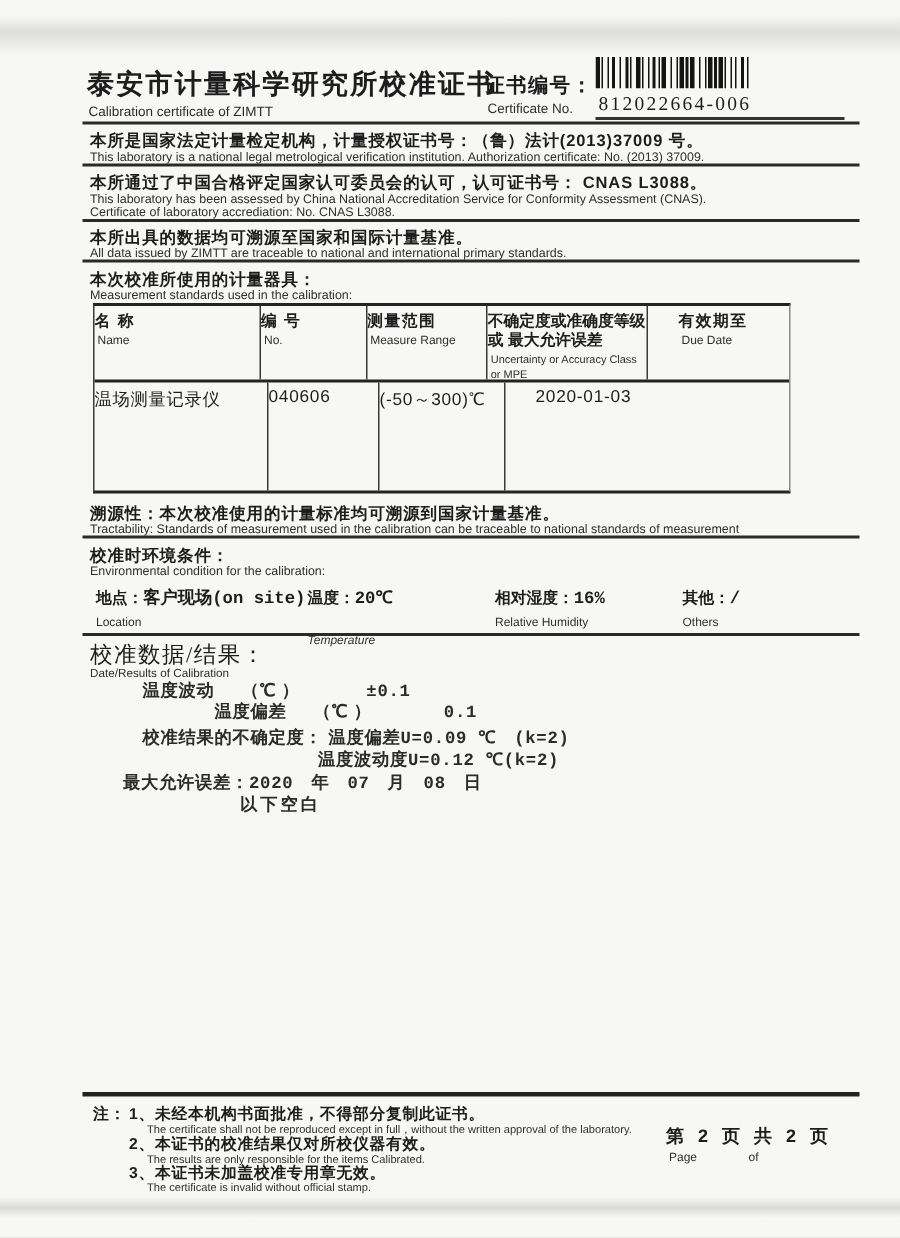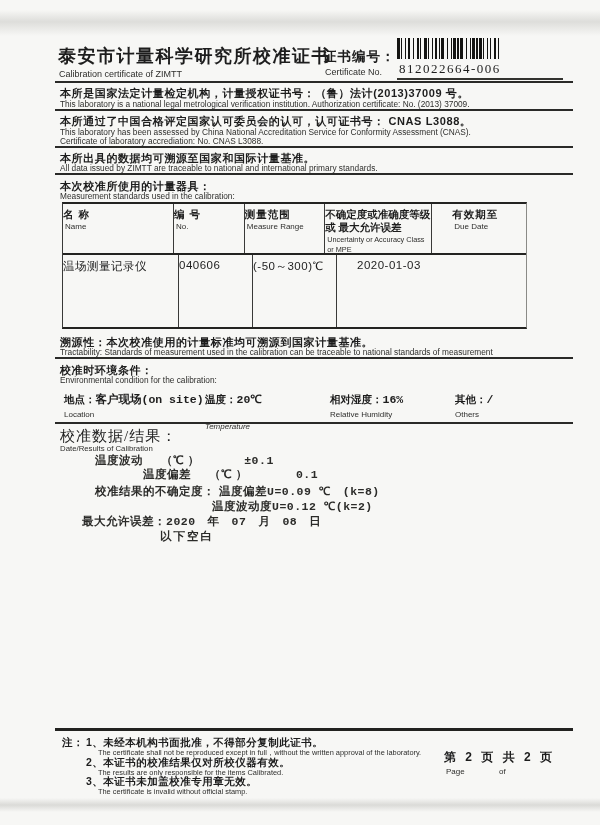--- a/index.html
+++ b/index.html
@@ -194,21 +194,21 @@
   <div class="abs res-title" style="left:60px;top:427px;font-family:Liberation Serif, serif;">校准数据/结果：</div>
   <div class="abs stmt-en" style="left:60px;top:444px;font-size:7.8px;">Date/Results of Calibration</div>
 
   <div class="abs resline" style="left:95px;top:453px;">
     <span style="display:inline-block;width:66px;">温度波动</span><span style="display:inline-block;width:70px;">（℃ ）</span><span class="resval mono">±0.1</span>
   </div>
   <div class="abs resline" style="left:95px;top:467px;margin-left:48px;">
     <span style="display:inline-block;width:66px;">温度偏差</span><span style="display:inline-block;width:70px;">（℃ ）</span><span class="resval mono">0.1</span>
   </div>
   <div class="abs resline" style="left:95px;top:483px;">
-    <span>校准结果的不确定度：</span><span class="mono" style="margin-left:4px;">温度偏差U=0.09 ℃　(k=8)</span>
+    <span>校准结果的不确定度：</span><span class="mono" style="margin-left:4px;">温度偏差U=0.09 ℃　(k=2)</span>
   </div>
   <div class="abs resline mono" style="left:212px;top:498px;">温度波动度U=0.12 ℃(k=2)</div>
   <div class="abs resline" style="left:82px;top:514px;">
     <span>最大允许误差：</span><span class="mono">2020　年　07　月　08　日</span>
   </div>
   <div class="abs resline" style="left:160px;top:529px;letter-spacing:2px;">以下空白</div>
 
   <div class="hr" style="top:728px;height:2.5px;background:#222220;"></div>
 
   <div class="abs note-cn" style="left:62px;top:736px;">注：</div>

